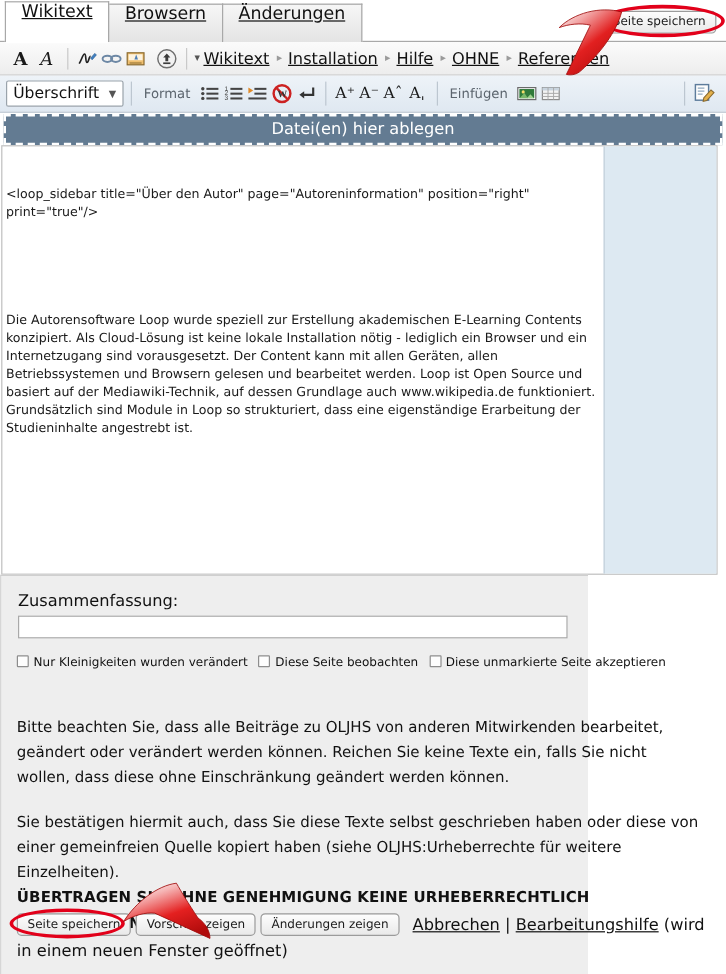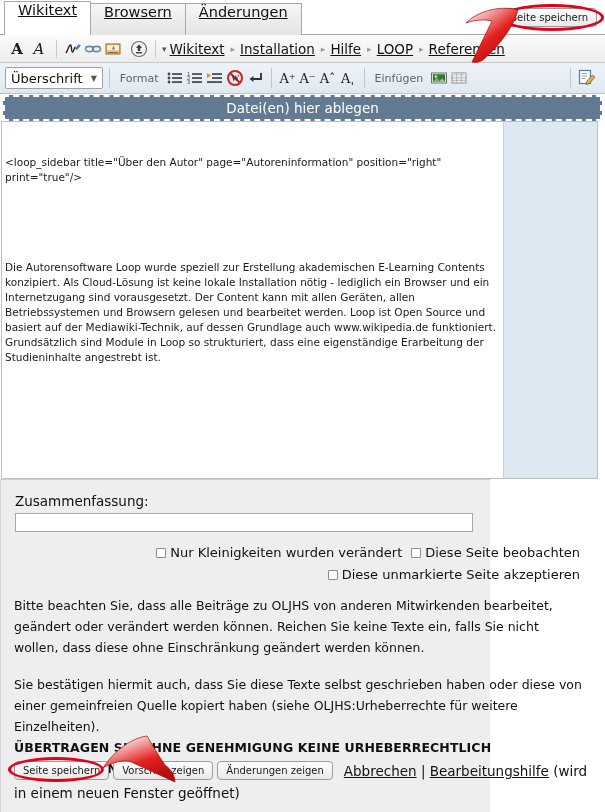--- a/index.html
+++ b/index.html
@@ -162,21 +162,21 @@
     width: 458px; height: 19px;
     background: #ffffff;
     border: 1px solid #a9a9a9;
     font-size: 12px;
     padding: 0 4px;
     font-family: "DejaVu Sans", "Liberation Sans", sans-serif;
     color: #111;
   }
   .checks {
     position: absolute; left: 13px; top: 62px; width: 575px;
-    font-size: 13px; color: #111; line-height: 22px; text-align: right;
+    font-size: 10px; color: #111; line-height: 22px;
   }
   .cb {
     display: inline-block; width: 10px; height: 10px;
     border: 1px solid #8d8d8d; background: #fdfdfd;
     vertical-align: -1px; margin-right: 4px;
     border-radius: 1px;
     cursor: pointer;
   }
   .cb-item { margin-right: 9px; white-space: nowrap; display: inline; }
   .legal {
@@ -263,21 +263,21 @@
     </div>
     <div class="tb-sep"></div>
     <div class="tb-links">
       <span class="caret">▾</span>
       <a>Wikitext</a>
       <span class="arrowr">▸</span>
       <a>Installation</a>
       <span class="arrowr">▸</span>
       <a>Hilfe</a>
       <span class="arrowr">▸</span>
-      <a>LOOP</a>
+      <a>OHNE</a>
       <span class="arrowr">▸</span>
       <a>Referenzen</a>
     </div>
   </div>
 
   <div class="tb2">
     <div class="select-box">
       <span>Überschrift</span>
       <span class="cv">▼</span>
     </div>

